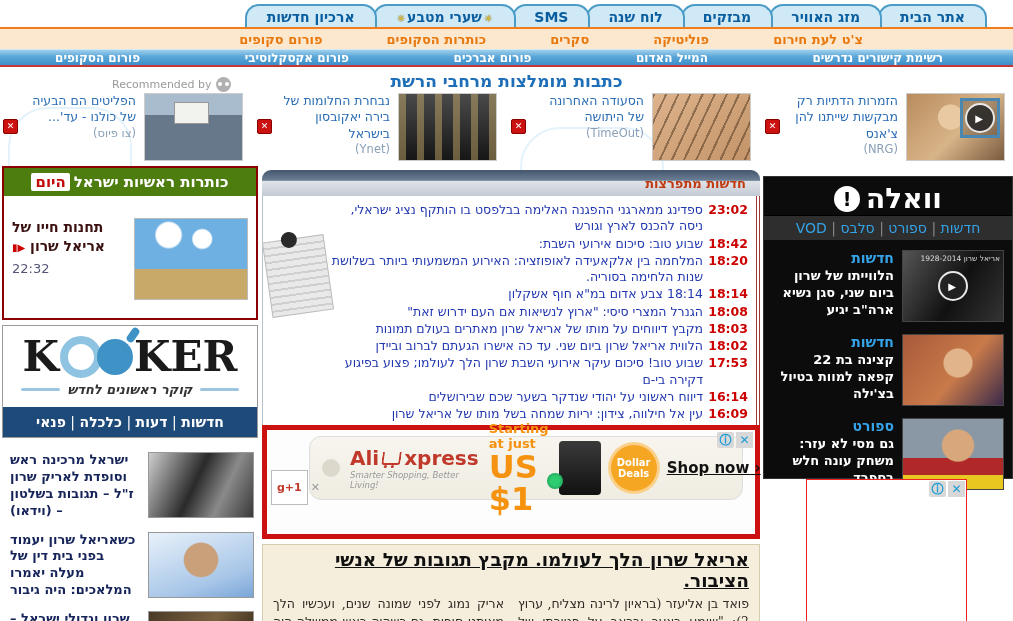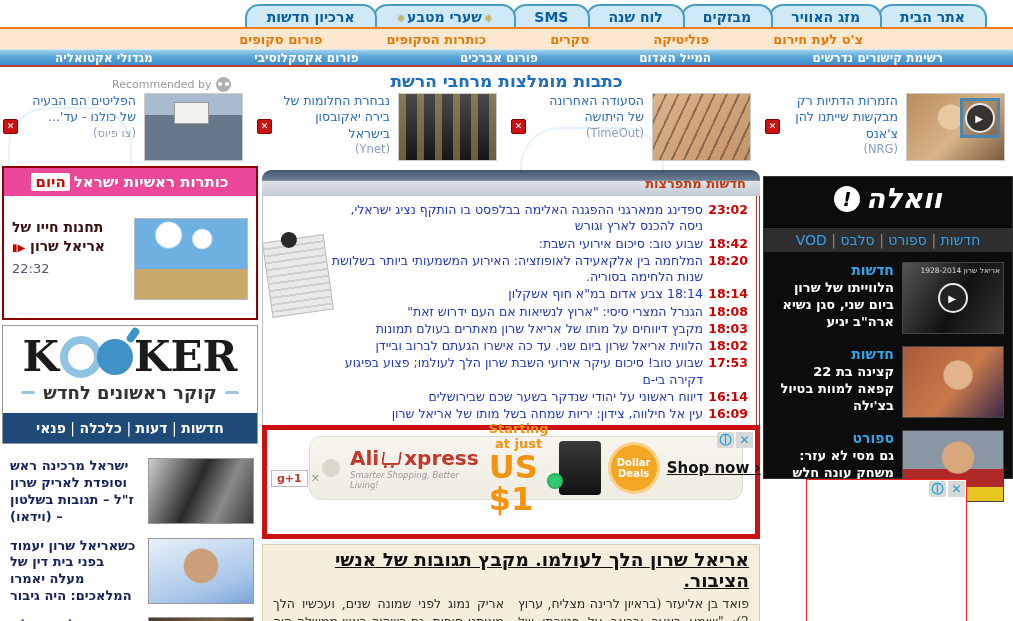--- a/index.html
+++ b/index.html
@@ -44,37 +44,37 @@
   .playbox{position:absolute;right:4px;top:4px;width:34px;height:34px;border:3px solid #4a87b0;background:rgba(30,30,30,.25);}
   .play-circle{position:absolute;inset:0;margin:auto;width:26px;height:26px;border-radius:50%;background:rgba(35,35,35,.85);
         border:2px solid #e8e8e8;color:#fff;font-size:10px;display:flex;align-items:center;justify-content:center;cursor:pointer;}
   .play-circle::before{content:"\25B6";margin-right:2px;}
   
   .leftcol{position:absolute;left:2px;top:166px;width:256px;}
   .centercol{position:absolute;left:262px;top:170px;width:498px;}
   .rightcol{position:absolute;left:763px;top:176px;width:250px;height:455px;}
   
   .ih-box{border:2px solid #8b0000;background:#fff;}
-  .ih-head{background:#ec4899;color:#fff;font-weight:bold;font-size:15px;text-align:center;padding:5px 20px;}
+  .ih-head{background:#4d7c0f;color:#fff;font-weight:bold;font-size:15px;text-align:center;padding:5px 20px;}
   .ih-brand{background:#fff;color:#c40a0a;padding:0 4px;margin-right:4px;border-radius:2px;font-weight:bold;}
   .ih-body{display:flex;gap:8px;padding:22px 8px 18px;}
   .ih-img{width:112px;height:80px;flex:none;background:radial-gradient(circle at 30% 20%,#fff 12%,transparent 14%),radial-gradient(circle at 60% 25%,#fff 10%,transparent 12%),linear-gradient(#6fb0e2 0 62%,#c9a96a 62%);border:1px solid #bbb;}
   .ih-txt{color:#3a1010;font-weight:bold;font-size:14px;text-align:left;line-height:1.35;width:120px;}
   .vid-icon{color:#cc0000;font-size:10px;}
   .vid-icon::before{content:"\25B6\FE0E \25AE";}
   .ih-time{color:#557;font-weight:normal;font-size:13px;margin-top:4px;}
   .kooker{border:1px solid #9a9a9a;background:#fff;margin-top:5px;}
   .k-logo{display:flex;direction:ltr;justify-content:center;align-items:center;padding:10px 0 2px;gap:1px;
           font-family:"DejaVu Serif","DejaVu Sans",serif;font-weight:bold;color:#1a1a1a;font-size:42px;line-height:1;}
   .k-ring{width:26px;height:26px;border:8px solid #8ec3e2;border-radius:50%;}
   .k-pan{width:36px;height:36px;background:#3e92c6;border-radius:50%;position:relative;margin-left:-6px;}
   .k-pan::after{content:"";position:absolute;right:-4px;top:-12px;width:8px;height:16px;background:#3e92c6;border-radius:4px;transform:rotate(35deg);}
   .k-tag{display:flex;align-items:center;gap:8px;padding:2px 18px 10px;}
   .k-line{flex:1;height:3px;background:#9cc6e0;border-radius:2px;}
-  .k-tag-txt{font-weight:bold;font-size:18px;color:#333;white-space:nowrap;}
+  .k-tag-txt{font-style:italic;font-weight:bold;font-size:13px;color:#333;white-space:nowrap;}
   .k-nav{background:#1e4a7a;color:#fff;font-weight:bold;font-size:14px;text-align:center;padding:7px 0;}
   .k-nav span{cursor:pointer;}
   .sep-w > span:not(:last-child)::after{content:" | ";font-weight:normal;}
   .l-items{padding-top:8px;}
   .l-item{display:flex;gap:10px;padding:6px 4px;}
   .l-thumb{width:104px;height:64px;flex:none;border:1px solid #999;}
   .l-txt{color:#16245a;font-weight:bold;font-size:13px;line-height:1.3;text-align:left;width:128px;cursor:pointer;}
   .img-benari{background:radial-gradient(circle at 50% 42%,#caa07a 26%,transparent 28%),linear-gradient(160deg,#e8f1fa,#a8c6e8 70%,#7aa6d8);}
   .img-bw{background:linear-gradient(115deg,#cfcfcf,#2a2a2a 45%,#8a8a8a 70%,#3a3a3a);}
   .img-rabbi{background:radial-gradient(circle at 38% 55%,#e8e4da 14%,transparent 16%),linear-gradient(120deg,#4a3a28,#7a6240 50%,#241a10);}
@@ -97,39 +97,39 @@
   .adc-i{border-radius:2px;}
   .adc-i::before{content:"\24D8";}
   .adc-x::before{content:"\2715";}
   .ali-banner{position:absolute;left:42px;top:6px;width:408px;height:62px;direction:ltr;border-radius:12px;
       background:linear-gradient(#f7f5ee,#efece2);border:1px solid #ddd;display:flex;align-items:center;padding:0 12px;gap:10px;}
   .ali-dot{width:18px;height:18px;border-radius:50%;background:#dcd8cc;flex:none;}
   .ali-logo{font-weight:bold;font-size:20px;color:#c0392b;display:flex;align-items:center;gap:2px;}
   .cart-icon{display:inline-block;width:15px;height:11px;border:2px solid #c0392b;border-top:none;border-radius:0 0 3px 3px;transform:skewX(-8deg);position:relative;margin:0 1px;}
   .cart-icon::after{content:"";position:absolute;left:1px;bottom:-5px;width:3px;height:3px;border-radius:50%;background:#c0392b;box-shadow:7px 0 0 #c0392b;}
   .ali-tag{font-size:8.5px;color:#999;font-style:italic;}
-  .ali-start{color:#f5920f;font-size:13px;font-weight:bold;text-align:center;}
+  .ali-start{color:#f5920f;font-size:13px;font-weight:bold;}
   .ali-price{color:#f5920f;font-size:32px;font-weight:bold;line-height:1;}
   .ali-phone{width:42px;height:54px;background:linear-gradient(#3a3a3a,#111);border-radius:4px;position:relative;flex:none;}
   .ali-phone::before{content:"";position:absolute;left:-12px;bottom:6px;width:16px;height:16px;border-radius:50%;background:radial-gradient(circle,#2ecc71 40%,#1a8a4a);}
   .ali-badge{width:46px;height:46px;border-radius:50%;background:#f5a623;color:#fff;font-weight:bold;font-size:10px;
       display:flex;flex-direction:column;align-items:center;justify-content:center;line-height:1.1;flex:none;box-shadow:0 0 0 3px #fbd08a;}
   .ali-cta{color:#111;font-weight:bold;font-size:15px;text-decoration:underline;white-space:nowrap;cursor:pointer;}
   .gplus-row{position:absolute;left:4px;top:40px;direction:ltr;display:flex;align-items:center;gap:3px;}
-  .gplus{background:#fff;border:1px solid #bbb;color:#c0392b;font-weight:bold;font-size:11px;padding:1px 5px;cursor:pointer;}
+  .gplus{background:#fff;border:1px solid #bbb;color:#c0392b;font-weight:bold;font-size:11px;padding:10px 5px;cursor:pointer;}
   .gx{color:#999;font-size:11px;cursor:pointer;}
   .gx::before{content:"\2715";}
   .article{margin-top:5px;background:#f6eedd;border:1px solid #d8ccb0;padding:4px 10px;height:96px;overflow:hidden;
            font-family:"DejaVu Serif","DejaVu Sans",serif;}
   .art-title{font-weight:bold;font-size:18.5px;color:#111;text-decoration:underline;margin-bottom:4px;}
   .art-cols{display:flex;gap:14px;}
   .art-col{flex:1;font-size:12.5px;color:#2e2a24;line-height:1.45;text-align:justify;}
   
   .walla{background:#0c0c0c;width:250px;height:303px;border:1px solid #333;box-sizing:border-box;}
-  .w-logo{display:flex;direction:ltr;justify-content:center;align-items:center;gap:6px;padding:8px 0 14px;font-style:italic;}
+  .w-logo{display:flex;direction:ltr;justify-content:center;align-items:center;gap:6px;padding:8px 0 2px;}
   .w-bang{width:26px;height:26px;border-radius:50%;background:#fff;color:#000;font-weight:bold;font-size:19px;
           display:flex;align-items:center;justify-content:center;}
   .w-bang::before{content:"!";}
   .w-name{color:#fff;font-weight:bold;font-size:28px;line-height:1;}
   .w-tabs{background:#2e2e2e;color:#35a3e8;font-size:14px;text-align:center;padding:4px 0;border-top:1px solid #000;}
   .w-tabs span{cursor:pointer;}
   .sep-g > span:not(:last-child)::after{content:"  |  ";color:#888;}
   .w-item{display:flex;gap:8px;padding:10px 8px 2px;}
   .w-thumb{width:100px;height:70px;flex:none;border:1px solid #444;position:relative;}
   .w-cat{color:#35a3e8;font-weight:bold;font-size:14px;margin-bottom:2px;cursor:pointer;}
@@ -162,21 +162,21 @@
     <div class="tab2">סקרים</div>
     <div class="tab2">כותרות הסקופים</div>
     <div class="tab2">פורום סקופים</div>
   </div>
 
   <div class="bluebar">
     <span>רשימת קישורים נדרשים</span>
     <span>המייל האדום</span>
     <span>פורום אברכים</span>
     <span>פורום אקסקלוסיבי</span>
-    <span>מגדולי אקטואליה</span>
+    <span>פורום הסקופים</span>
   </div>
   <div class="redline"></div>
 
   <div class="reco">
     <div class="blob" style="left:8px;top:40px;width:120px;height:90px;"></div>
     <div class="blob" style="left:520px;top:60px;width:140px;height:80px;"></div>
     <div class="reco-title">כתבות מומלצות מרחבי הרשת</div>
     <div class="reco-attr">
         <span>Recommended by</span>
         <span class="ob-icon"></span>

